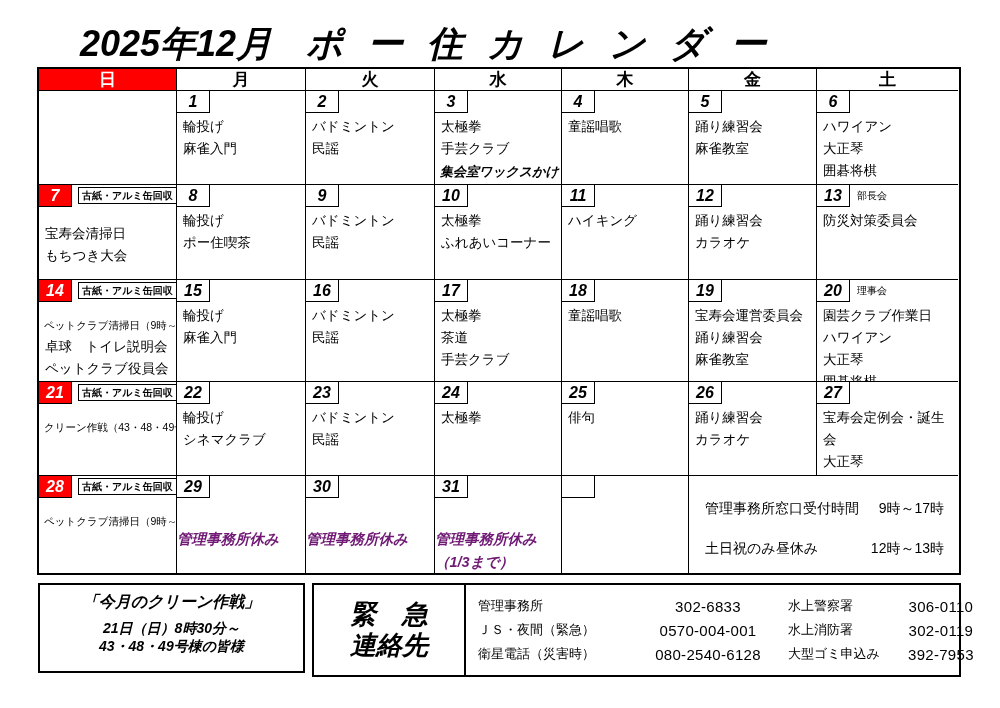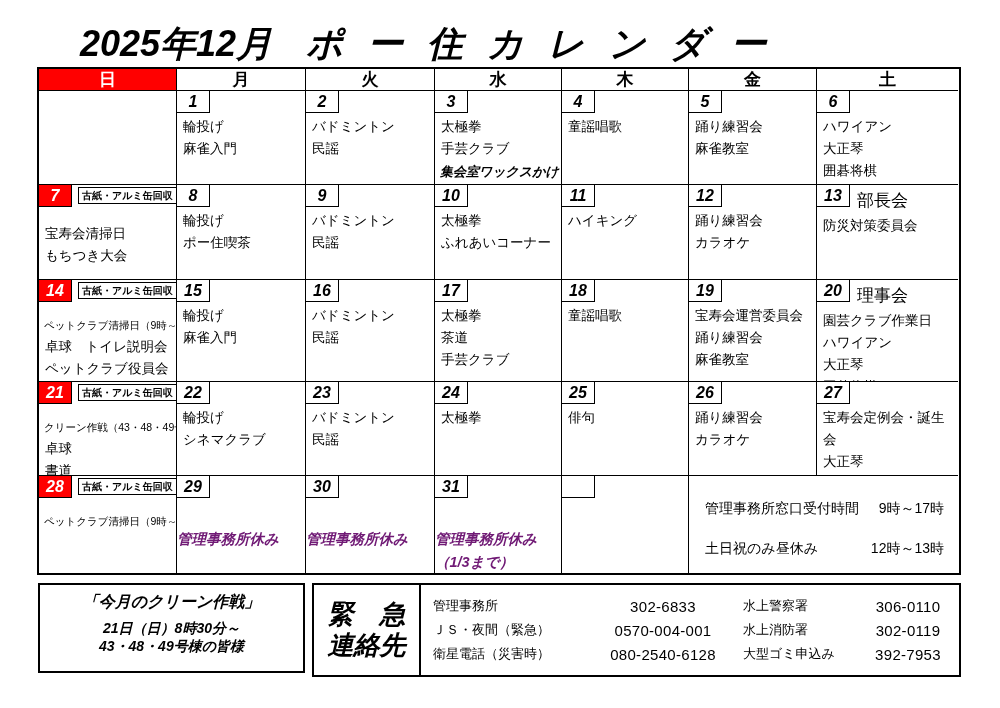--- a/index.html
+++ b/index.html
@@ -29,41 +29,41 @@
   .span2 { grid-column:span 2; }
 
   .ctop { display:flex; align-items:flex-start; }
   .numbox { width:33px; height:22px; flex:0 0 auto;
             border-right:1.5px solid #000; border-bottom:1.5px solid #000;
             display:flex; align-items:center; justify-content:center;
             font-style:italic; font-weight:bold; font-size:16px; background:#fff; }
   .numbox.rednum { background:#ff0000; color:#fff; }
   .badge { border:1.5px solid #000; font-size:10px; font-weight:bold; line-height:1.1;
            padding:2px 3px; margin:2px 0 16px 6px; white-space:nowrap; }
-  .numside { font-size:17px; margin:4px 0 0 7px; white-space:nowrap; }
+  .numside { font-size:10px; margin:4px 0 0 7px; white-space:nowrap; }
   .smallnote { font-size:10.5px; padding:4px 0 0 5px; white-space:nowrap; }
   .events { padding:3px 3px 0 6px; font-size:13.5px; line-height:1.62; }
   .closed { margin-top:30px; text-align:left; color:#701a75; font-weight:bold; font-style:italic;
             font-size:14.5px; line-height:1.6; }
   .footnote { position:absolute; left:5px; bottom:3px; font-weight:bold; font-style:italic;
               font-size:13px; white-space:nowrap; }
   .office-hours { padding:24px 14px 0 16px; font-size:14px; }
   .oh-line { display:flex; justify-content:space-between; margin-bottom:22px; white-space:nowrap; }
 
   
   .clean-box { position:absolute; left:38px; top:583px; width:267px; height:90px;
                border:2.5px solid #000; text-align:center; padding-top:7px; background:#fff; }
   .clean-title { font-size:16px; font-weight:bold;font-style:italic; }
   .clean-lines { margin-top:6px; }
   .clean-line { font-size:14px; font-weight:bold; font-style:italic; line-height:1.32; white-space:nowrap; }
 
   
   .em-box { position:absolute; left:312px; top:583px; width:649px; height:94px;
             border:2.5px solid #000; display:flex; background:#fff; }
-  .em-label { width:107px; flex:0 0 auto; border-right:2.5px solid #000;
+  .em-label { width:152px; flex:0 0 auto; border-right:2.5px solid #000;
               display:flex; flex-direction:column; justify-content:center; align-items:center;
               font-weight:bold; font-style:italic; font-size:26px; line-height:1.2; }
   .em-contacts { flex:1; display:grid; grid-template-columns:150px 160px 120px 1fr;
                  align-content:center; align-items:center; row-gap:7px; padding:4px 6px 4px 12px; }
   .c-name { font-size:13px; line-height:1.15; padding-right:4px; }
   .c-tel  { font-size:15px; letter-spacing:0.3px; white-space:nowrap;text-align:center; }
 </style>
 </head>
 <body>
 
@@ -272,24 +272,20 @@
             <div>大正琴</div>
             <div>囲碁将棋</div>
           </div>
         </div>
         <div class="cell">
           <div class="ctop">
             <div class="numbox rednum">21</div>
             <div class="badge">古紙・アルミ缶回収</div>
           </div>
           <div class="smallnote">クリーン作戦（43・48・49号棟）</div>
-          <div class="events">
-            <div>卓球</div>
-            <div>書道</div>
-          </div>
         </div>
         <div class="cell">
           <div class="ctop">
             <div class="numbox">22</div>
           </div>
           <div class="events">
             <div>輪投げ</div>
             <div>シネマクラブ</div>
           </div>
         </div>

